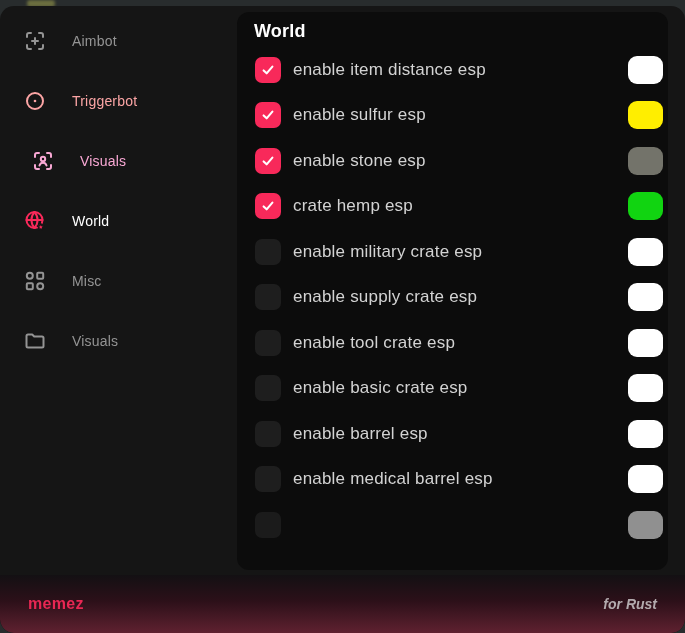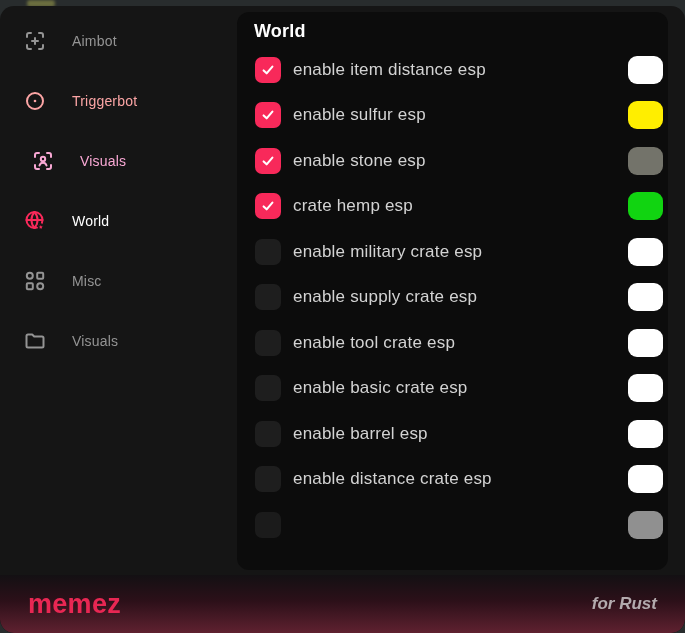--- a/index.html
+++ b/index.html
@@ -39,22 +39,22 @@
   .row-label { margin-left:12px; font-size:17px; color:#d3d3d3; letter-spacing:.2px; }
   .swatch { margin-left:auto; width:35px; height:28px; border-radius:9px;
             background:#ffffff; flex:0 0 auto; cursor:pointer; }
   .row.partial { opacity:.85; }
 
   
   .footer { position:absolute; left:0; bottom:0; width:100%; height:58px;
             border-radius:0 0 14px 14px; padding:0 28px;
             display:flex; align-items:center; justify-content:space-between;
             background:linear-gradient(180deg,#131013 0%,#2c1019 45%,#5f2130 100%); }
-  .brand   { font-size:27px; font-weight:700; color:#e82753; letter-spacing:.3px; }
-  .tagline { font-size:17px; font-style:italic; font-weight:600; color:#b3abae; }
+  .brand   { font-size:16px; font-weight:700; color:#e82753; letter-spacing:.3px; }
+  .tagline { font-size:14px; font-style:italic; font-weight:600; color:#b3abae; }
 </style>
 </head>
 <body>
 
 <div class="backdrop-blob"></div>
 
 <div class="window">
 
   <nav class="sidebar">
 
@@ -191,21 +191,21 @@
         <span class="row-label">enable basic crate esp</span>
         <span class="swatch" style="background: rgb(255, 255, 255);"></span>
       </div>
       <div class="row">
         <span class="checkbox"></span>
         <span class="row-label">enable barrel esp</span>
         <span class="swatch" style="background: rgb(255, 255, 255);"></span>
       </div>
       <div class="row">
         <span class="checkbox"></span>
-        <span class="row-label">enable distance crate esp</span>
+        <span class="row-label">enable medical barrel esp</span>
         <span class="swatch" style="background: rgb(255, 255, 255);"></span>
       </div>
       <div class="row partial">
         <span class="checkbox"></span>
         <span class="row-label"></span>
         <span class="swatch" style="background: rgb(168, 168, 168);"></span>
       </div>
     </div>
   </section>
 

